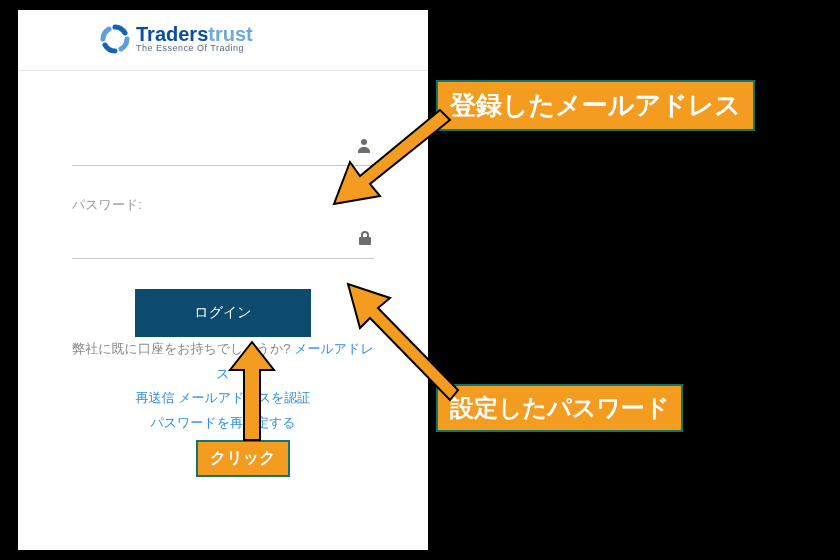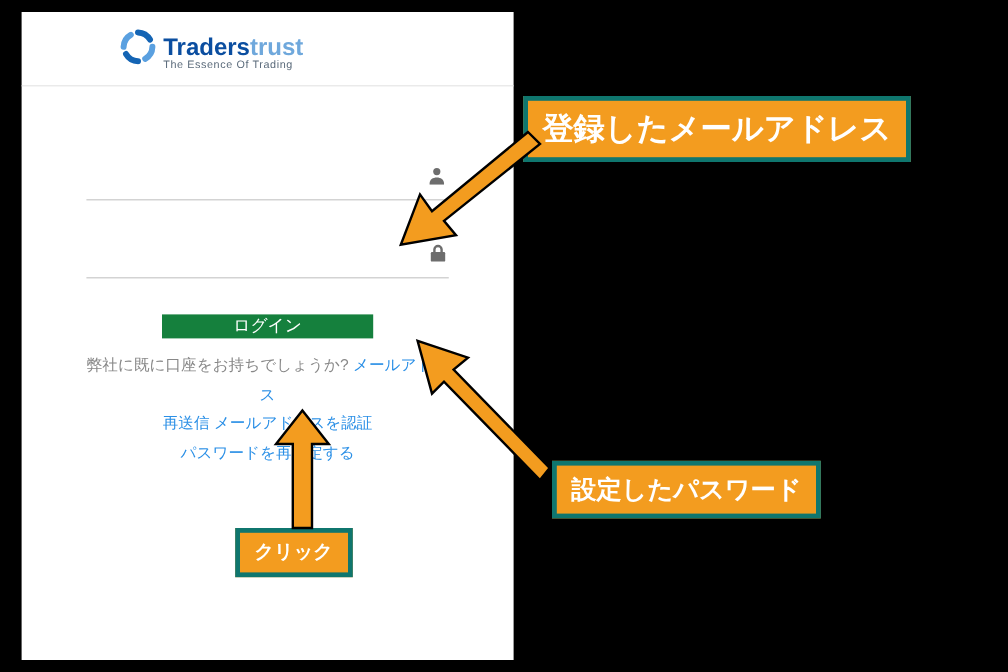--- a/index.html
+++ b/index.html
@@ -1,37 +1,37 @@
 <!DOCTYPE html>
 <html><head>
 <meta charset="utf-8">
 <style>
   html,body{margin:0;padding:0;width:840px;height:560px;background:#000;font-family:Arial,"Hiragino Sans","Yu Gothic",sans-serif;overflow:hidden}
   .panel{position:absolute;left:18px;top:10px;width:410px;height:540px;background:#fff}
   .logo-wrap{padding:14px 0 12px 82px}
-  .logo{display:flex;align-items:flex-end;gap:6px}
+  .logo{display:flex;align-items:flex-start;gap:6px}
   .logo-text{display:flex;flex-direction:column;line-height:1}
   .logo-main{font-size:20px;font-weight:bold}
   .logo-main .t1{color:#0b4ea0}
   .logo-main .t2{color:#6fa8dc}
   .logo-sub{font-size:9px;letter-spacing:0.5px;color:#5a6a7a}
   .divider{height:1px;background:#e5e5e5;margin:0}
   .form{padding:60px 54px 0 54px}
   .field-label{font-size:13px;color:#9a9a9a;margin-bottom:10px}
   .field{position:relative;border-bottom:1px solid #c9c9c9;height:34px;margin-bottom:30px}
   .field input{width:100%;height:100%;border:none;outline:none;background:transparent;font-size:14px;padding:0 26px 0 0;box-sizing:border-box}
   .field .input-icon{position:absolute;right:2px;top:6px;color:#6d6d6d}
-  .login-btn{display:block;margin:18px auto 10px auto;width:176px;height:20px;background:#15803d;color:#fff;border:none;font-size:14px;cursor:pointer}
+  .login-btn{display:block;margin:18px auto 0 auto;width:176px;height:48px;background:#0c4a6e;color:#fff;border:none;font-size:14px;cursor:pointer}
   .below{text-align:center;font-size:13px;line-height:1.9}
   .below .plain{color:#888}
   .below .link{color:#2a8fe6;cursor:pointer}
   
-  .callout{position:absolute;background:#f39c1f;border:4px solid #0f766e;color:#fff;font-weight:bold;padding:6px 12px;white-space:nowrap}
+  .callout{position:absolute;background:#f39c1f;border:2px solid #0f766e;color:#fff;font-weight:bold;padding:6px 12px;white-space:nowrap}
   .c-email{left:436px;top:80px;font-size:26px}
-  .c-pass{left:460px;top:384px;font-size:21px}
+  .c-pass{left:436px;top:384px;font-size:24px}
   .c-click{left:196px;top:440px;font-size:16px}
   svg.arrow{position:absolute;overflow:visible}
   .arrow path{fill:#f39c1f;stroke:#000;stroke-width:2;stroke-linejoin:miter}
 </style>
 </head>
 <body>
 
 <div class="panel">
   <div class="logo-wrap">
     <div class="logo">
@@ -57,20 +57,21 @@
     <div class="field">
       <input type="text" style="">
       <span class="input-icon">
         <svg width="16" height="16" viewBox="0 0 16 16" fill="currentColor">
             <circle cx="8" cy="5" r="3"></circle>
             <path d="M2 15c0-3.3 2.7-5 6-5s6 1.7 6 5v1H2z"></path>
           </svg>
       </span>
     </div>
 
+    <div class="field-label">パスワード:</div>
     <div class="field">
       <input type="password" style="">
       <span class="input-icon">
         <svg width="14" height="16" viewBox="0 0 14 16" fill="currentColor">
             <rect x="1" y="7" width="12" height="8" rx="1"></rect>
             <path d="M4 7V5a3 3 0 0 1 6 0v2" fill="none" stroke="currentColor" stroke-width="2"></path>
           </svg>
       </span>
     </div>
 

